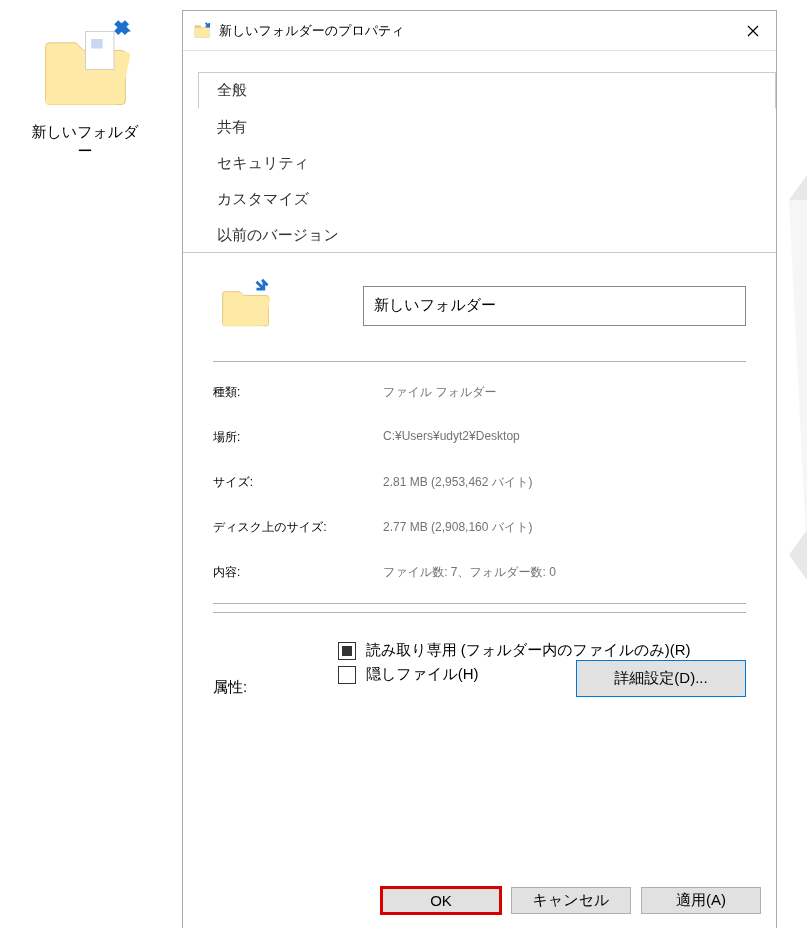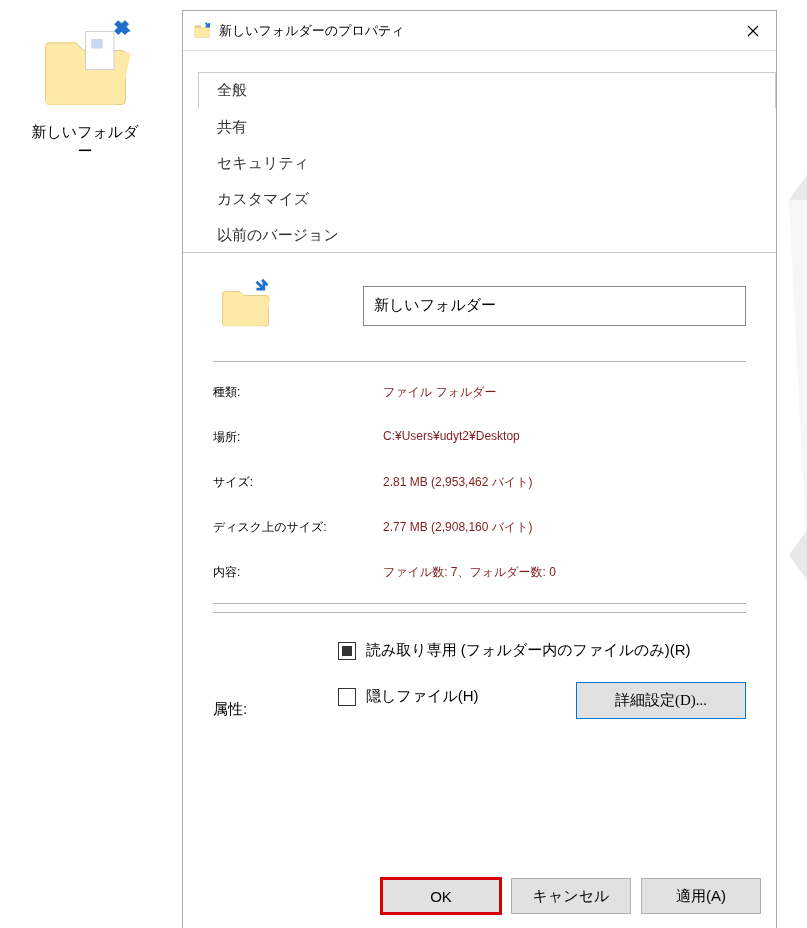--- a/index.html
+++ b/index.html
@@ -128,39 +128,38 @@
       display: flex;
       padding: 14px 0;
       font-size: 12px;
     }
     .prop-label {
       width: 170px;
       color: #000;
     }
     .prop-value {
       flex: 1;
-      color: #7f1d1d;
+      color: #737373;
     }
     
     .attr-section {
       display: flex;
       padding-top: 20px;
       align-items: flex-end;
     }
     .attr-label {
       width: 125px;
       font-size: 15px;
     }
     .attr-controls {
       flex: 1;
     }
     .checkbox-row {
       display: flex;
       align-items: center;
-      margin-bottom: 22px;
       font-size: 15px;
     }
     .checkbox {
       width: 18px;
       height: 18px;
       border: 1px solid #333;
       margin-right: 10px;
       display: inline-flex;
       align-items: center;
       justify-content: center;
@@ -174,36 +173,36 @@
     }
     .advanced-row {
       display: flex;
       align-items: center;
       justify-content: space-between;
     }
     .advanced-btn {
       padding: 8px 18px;
       border: 1px solid #0078d7;
       background: #e1e1e1;
-      font-family: Liberation Serif, serif;
+      font-family: Liberation Sans, sans-serif;
       font-size: 15px;
       cursor: pointer;
       min-width: 170px;
     }
     
     .button-row {
       position: absolute;
       bottom: 15px;
       right: 15px;
       display: flex;
       gap: 10px;
     }
     .dlg-btn {
       min-width: 120px;
-      height: 36px;
+      height: 27px;
       border: 1px solid #adadad;
       background: #e1e1e1;
       font-family: inherit;
       font-size: 15px;
       cursor: pointer;
     }
     .dlg-btn.ok-highlight {
       outline: 3px solid #d80000;
       outline-offset: -2px;
     }

